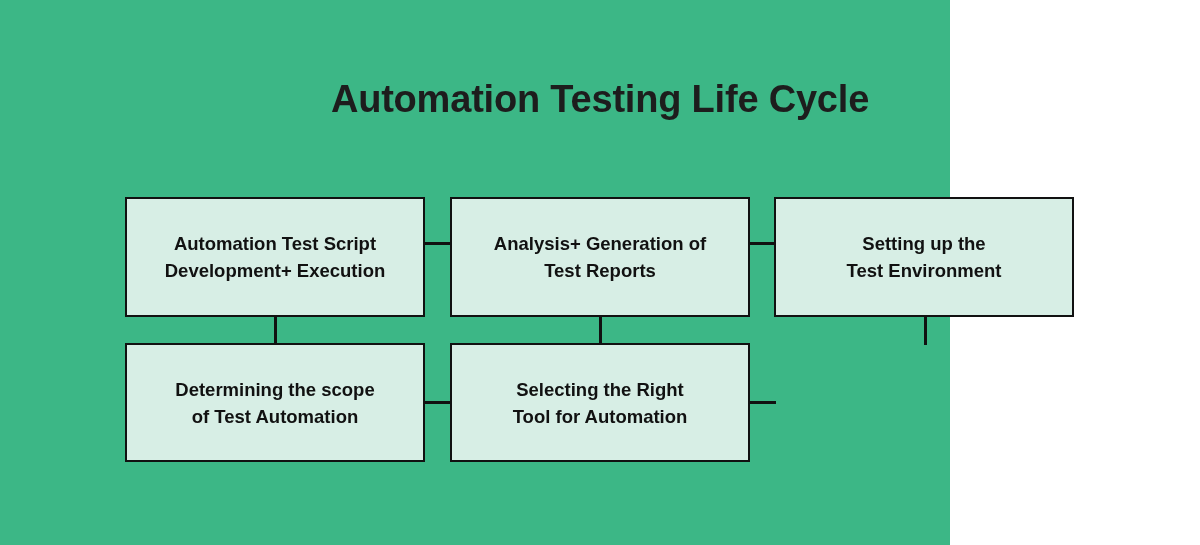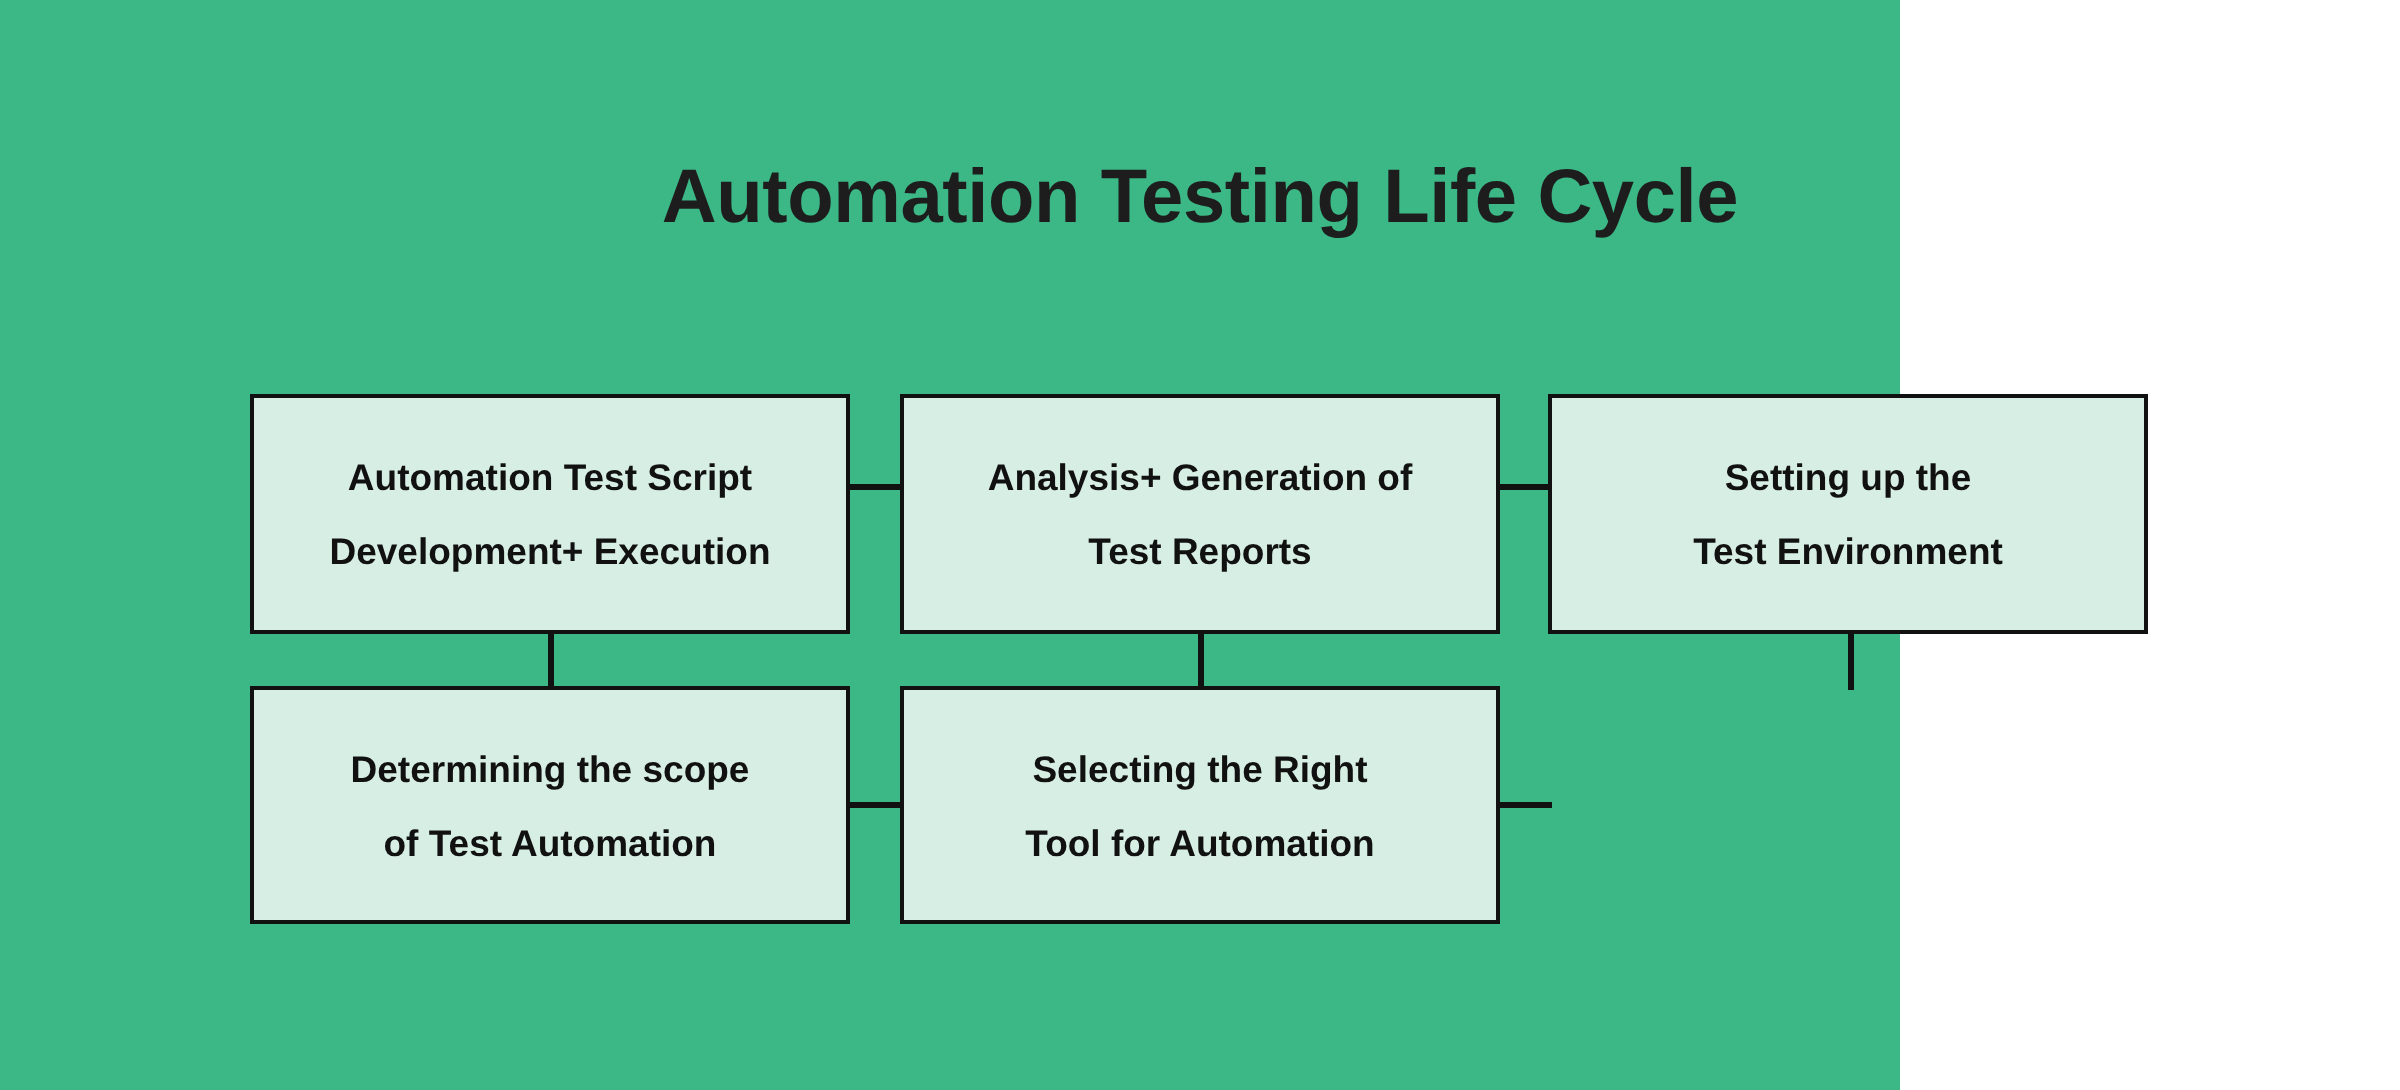--- a/index.html
+++ b/index.html
@@ -40,21 +40,21 @@
     display: flex;
     align-items: center;
     justify-content: center;
     z-index: 2;
   }
   .node-label {
     font-size: 18.5px;
     font-weight: bold;
     color: #111111;
     text-align: center;
-    line-height: 37px;
+    line-height: 27px;
     padding: 0 12px;
     white-space: pre-line;
   }
   .connector-h {
     position: absolute;
     height: 3px;
     background: #111111;
     z-index: 1;
   }
   .connector-v {

